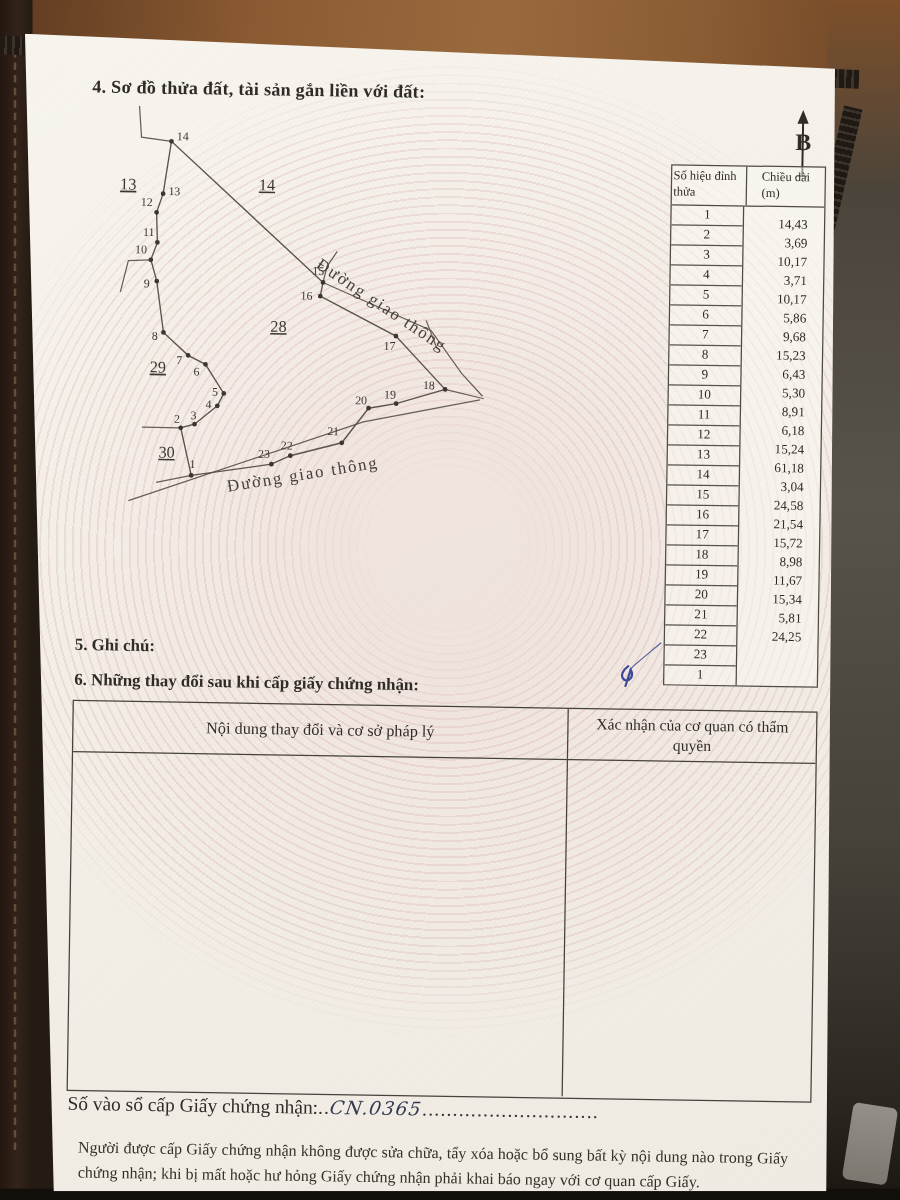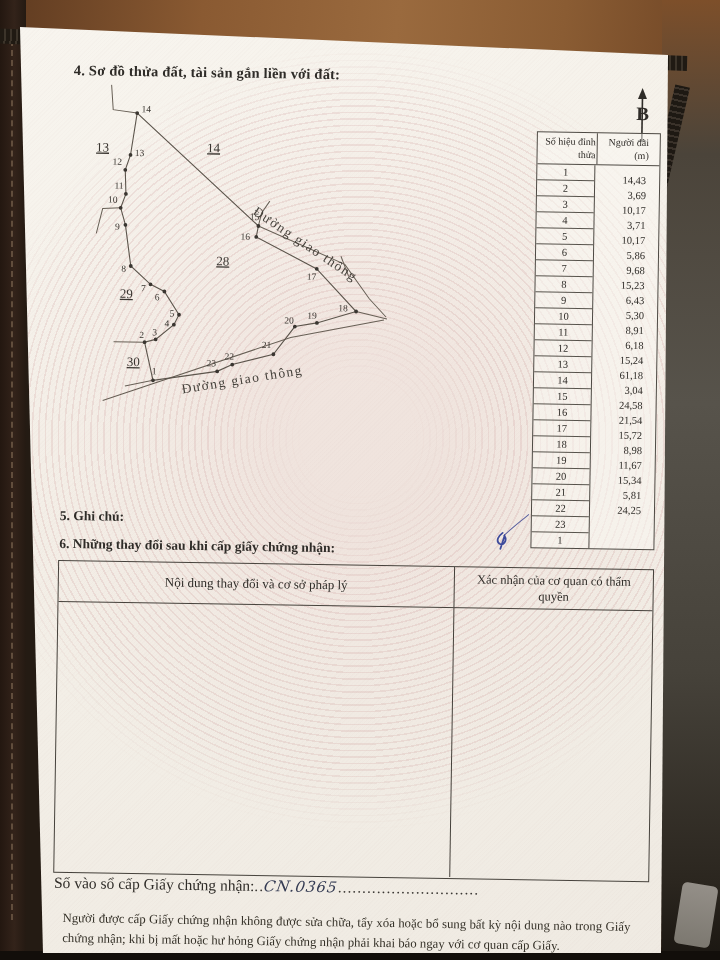--- a/index.html
+++ b/index.html
@@ -45,21 +45,21 @@
   .h5{position:absolute;left:67px;top:508px;font-size:13.5px;font-weight:bold;}
   .h6{position:absolute;left:67px;top:536px;font-size:13.5px;font-weight:bold;}
   
   .north{position:absolute;left:628px;top:78px;width:30px;height:62px;}
   
   .diagram{position:absolute;left:75px;top:84px;width:420px;height:340px;}
   .diagram svg{width:100%;height:100%;}
   
   .mtable{position:absolute;left:538px;top:124px;width:122px;border:1.2px solid #4e4a44;background:rgba(250,247,242,.55);}
   .mt-head{display:flex;border-bottom:1.2px solid #4e4a44;}
-  .mt-head .hc{font-size:10px;line-height:1.25;text-align:right;padding:3px 1px;display:flex;align-items:center;justify-content:center;}
+  .mt-head .hc{font-size:10px;line-height:1.25;text-align:left;padding:3px 1px;display:flex;align-items:center;justify-content:center;}
   .mt-h1{width:57px;border-right:1.2px solid #4e4a44;}
   .mt-h2{flex:1;}
   .mt-body{display:flex;}
   .mt-left{width:57px;border-right:1.2px solid #4e4a44;}
   .mt-cell{height:15px;line-height:15px;text-align:center;font-size:10.5px;border-bottom:1px solid #57534c;}
   .mt-cell:last-child{border-bottom:none;}
   .mt-right{flex:1;padding-top:7px;}
   .mt-val{height:15px;line-height:15px;font-size:10.5px;text-align:right;padding-right:13px;}
   
   .paraph{position:absolute;left:496px;top:504px;width:42px;height:40px;}
@@ -180,21 +180,21 @@
         <text x="63" y="281" text-anchor="middle" class="dg-plabel">30</text>
         <text x="231" y="160" text-anchor="middle" class="dg-road" transform="rotate(33 231 160)">Đường giao thông</text>
         <text x="173" y="297" text-anchor="middle" class="dg-road" transform="rotate(-10 173 297)">Đường giao thông</text>
       </svg>
   </div>
 
   <div class="mtable">
     <div class="mt-head">
       <div class="hc mt-h1">Số hiệu đỉnh thửa</div>
       <div class="hc mt-h2">
-        <span><span>Người dài</span><br>
+        <span><span>Chiều dài</span><br>
         <span>(m)</span></span>
       </div>
     </div>
     <div class="mt-body">
       <div class="mt-left" id="mt-left">
           <div class="mt-cell">1</div>
           <div class="mt-cell">2</div>
           <div class="mt-cell">3</div>
           <div class="mt-cell">4</div>
           <div class="mt-cell">5</div>

